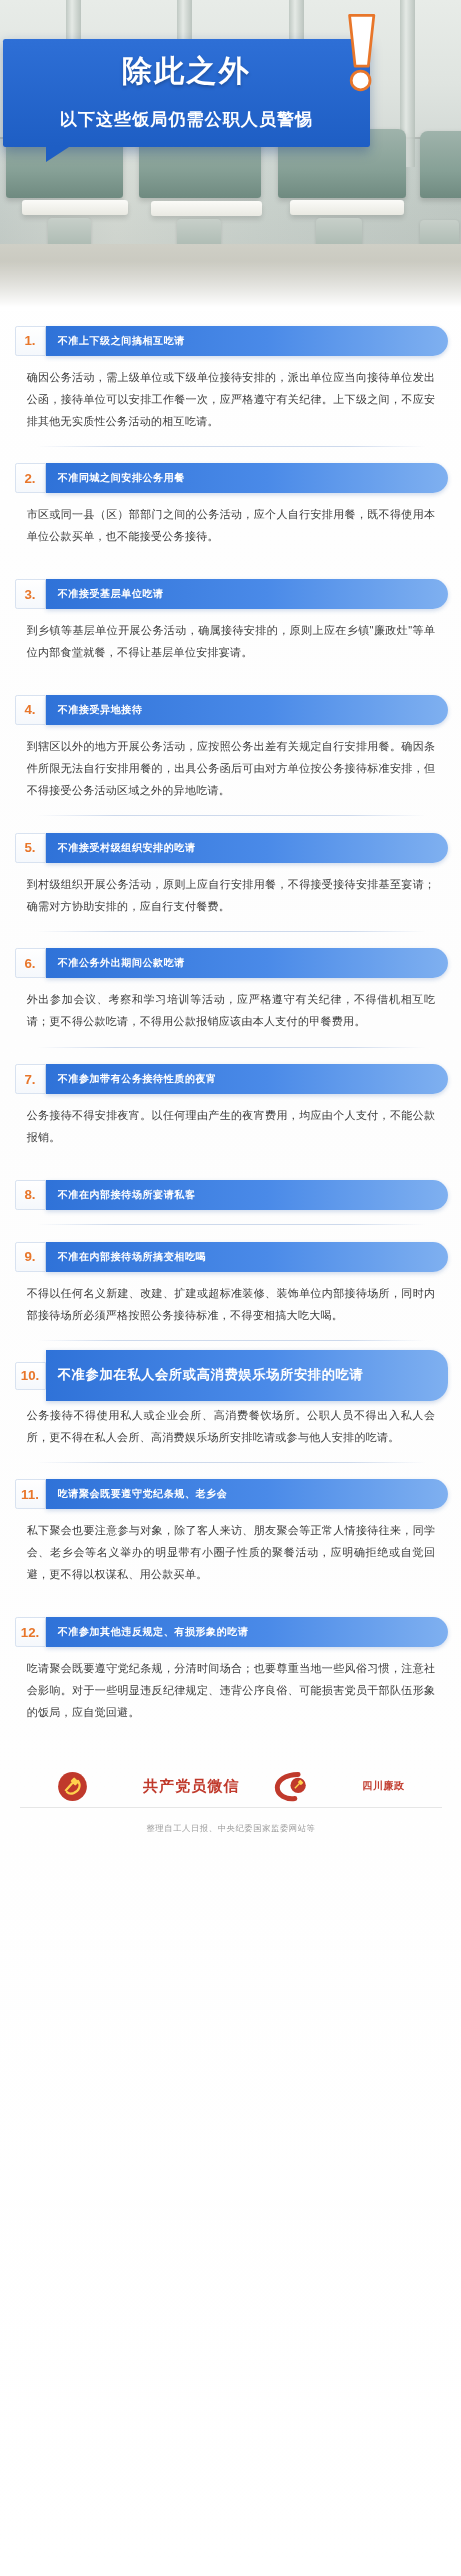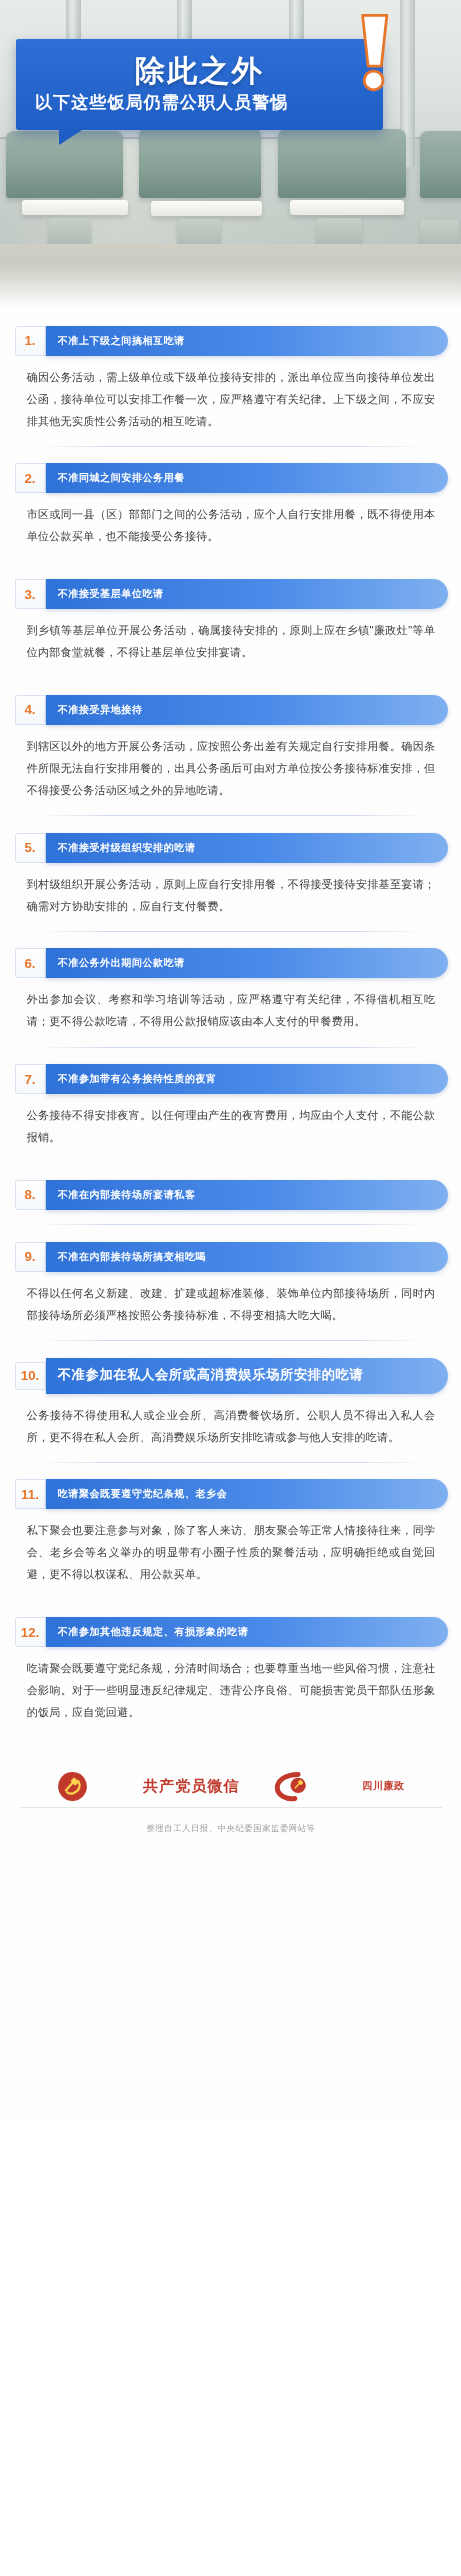--- a/index.html
+++ b/index.html
@@ -72,21 +72,21 @@
     background: linear-gradient(180deg,#cfcfc6 0%, #bdbcb2 100%);
   }
   .hero-fade {
     position:absolute; left:0; bottom:0; width:462px; height:50px;
     background: linear-gradient(180deg, rgba(255,255,255,0) 0%, #ffffff 92%);
   }
 
   
   .banner {
     position: absolute;
-    left: 16px;
+    left: 3px;
     top: 39px;
     width: 367px;
     z-index: 5;
   }
   .banner-box {
     position: relative;
     background: linear-gradient(180deg, #2e6fd6 0%, #1e5ec4 100%);
     padding: 14.5px 19px 16.7px 19px;
     border-radius: 2.2px;
     box-shadow: 0 4.4px 12.2px rgba(20,60,130,.35);
@@ -104,25 +104,26 @@
     font-size: 30px;
     font-weight: bold;
     letter-spacing: 2.2px;
     color: #ffffff;
     text-align: center;
     line-height: 1.1;
     text-shadow: 0 1.7px 3.3px rgba(0,0,0,.25);
     font-family: "Liberation Sans", "DejaVu Sans", sans-serif;
   }
   .banner-sub {
-    margin-top: 5px;
+    margin-top: 22px;
     font-size: 17px;
     font-weight: bold;
     letter-spacing: 1.1px;
     color: #ffffff;
+    text-align: center;
     line-height: 1.3;
   }
   .exclaim {
     position: absolute;
     right: -15.6px;
     top: -25.6px;
     width: 53px;
     height: 83px;
     z-index: 6;
     pointer-events: none;
@@ -377,21 +378,21 @@
           <span class="head-text">不准在内部接待场所搞变相吃喝</span>
         </div>
       </div>
       <div class="body">不得以任何名义新建、改建、扩建或超标准装修、装饰单位内部接待场所，同时内部接待场所必须严格按照公务接待标准，不得变相搞大吃大喝。</div>
       <div class="divider"></div>
     </div>
 
     <div class="item">
       <div class="item-head" style="height:36px;">
         <div class="num" style="height:28px;">10.</div>
-        <div class="head-bar" style="height:36px;border-radius:0 18px 18px 0;">
+        <div class="head-bar" style="height:51px;border-radius:0 18px 18px 0;">
           <span class="head-text" style="font-size:13.3px;line-height:1.25;">不准参加在私人会所或高消费娱乐场所安排的吃请</span>
         </div>
       </div>
       <div class="body">公务接待不得使用私人或企业会所、高消费餐饮场所。公职人员不得出入私人会所，更不得在私人会所、高消费娱乐场所安排吃请或参与他人安排的吃请。</div>
       <div class="divider"></div>
     </div>
 
     <div class="item">
       <div class="item-head">
         <div class="num">11.</div>

